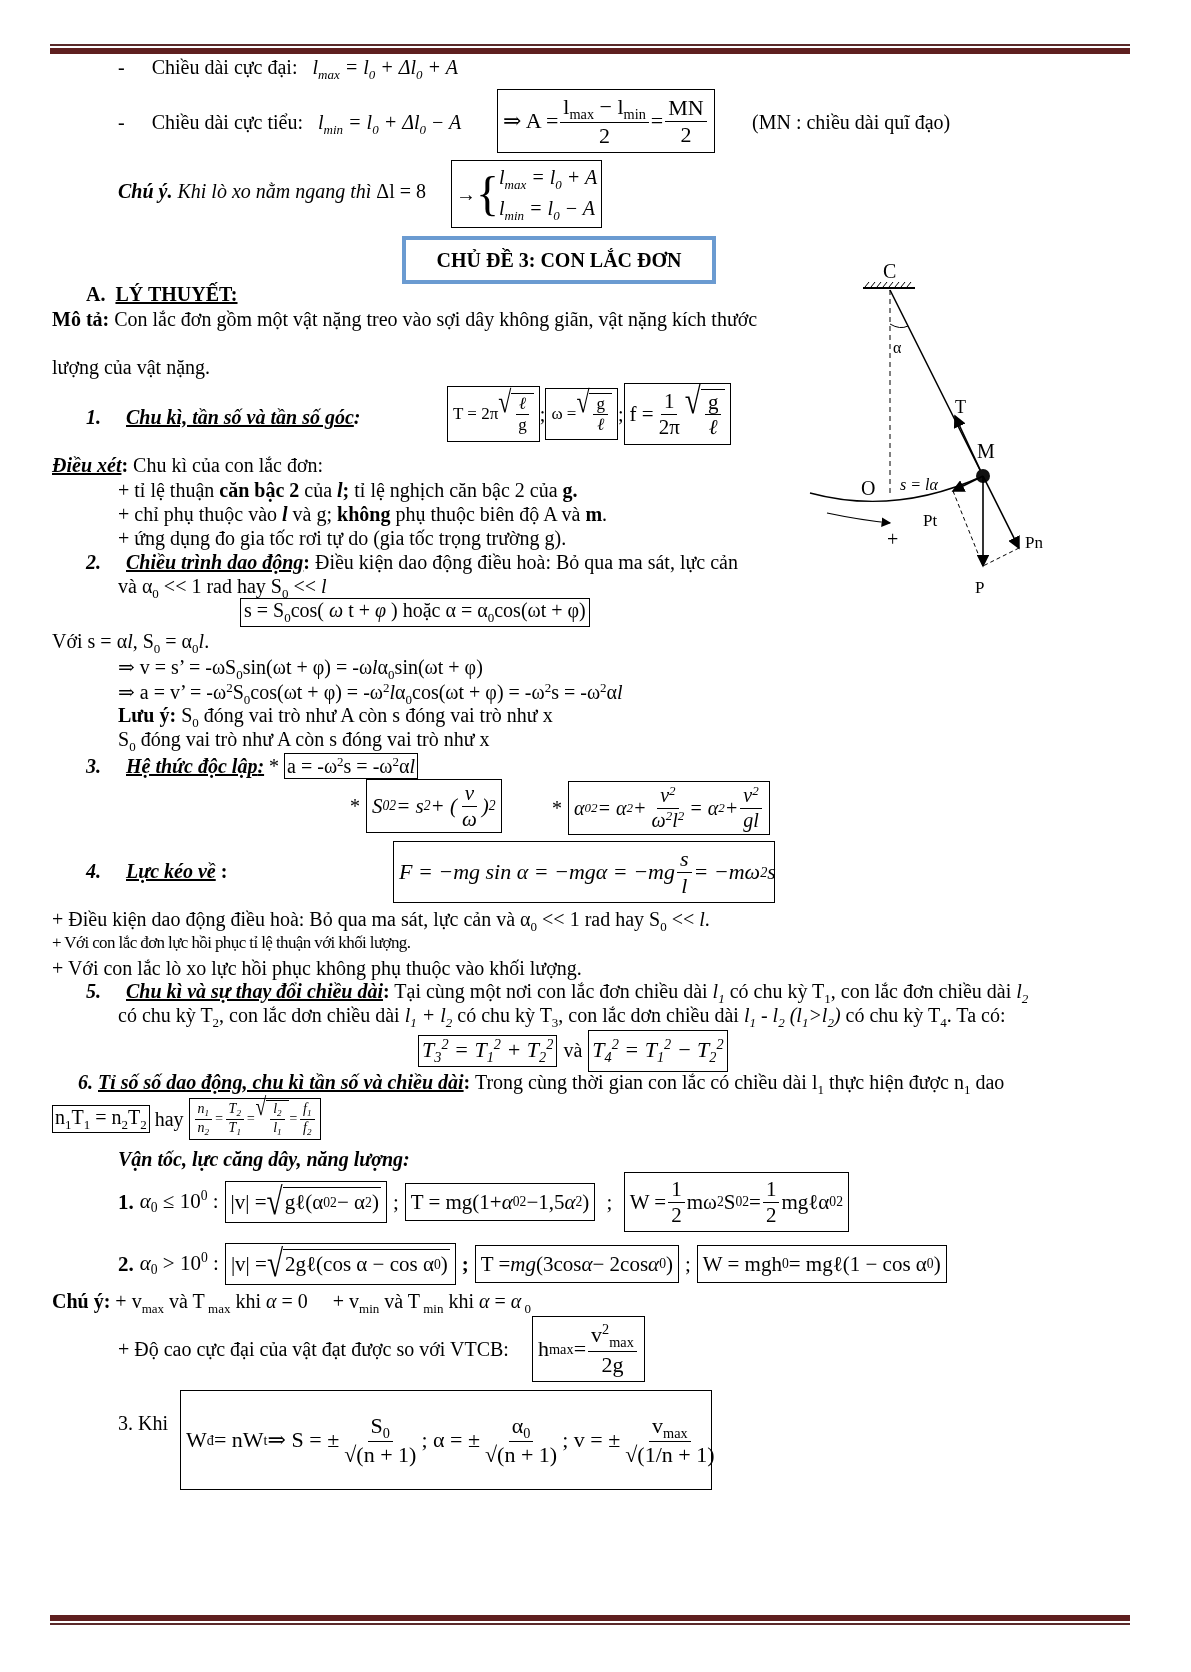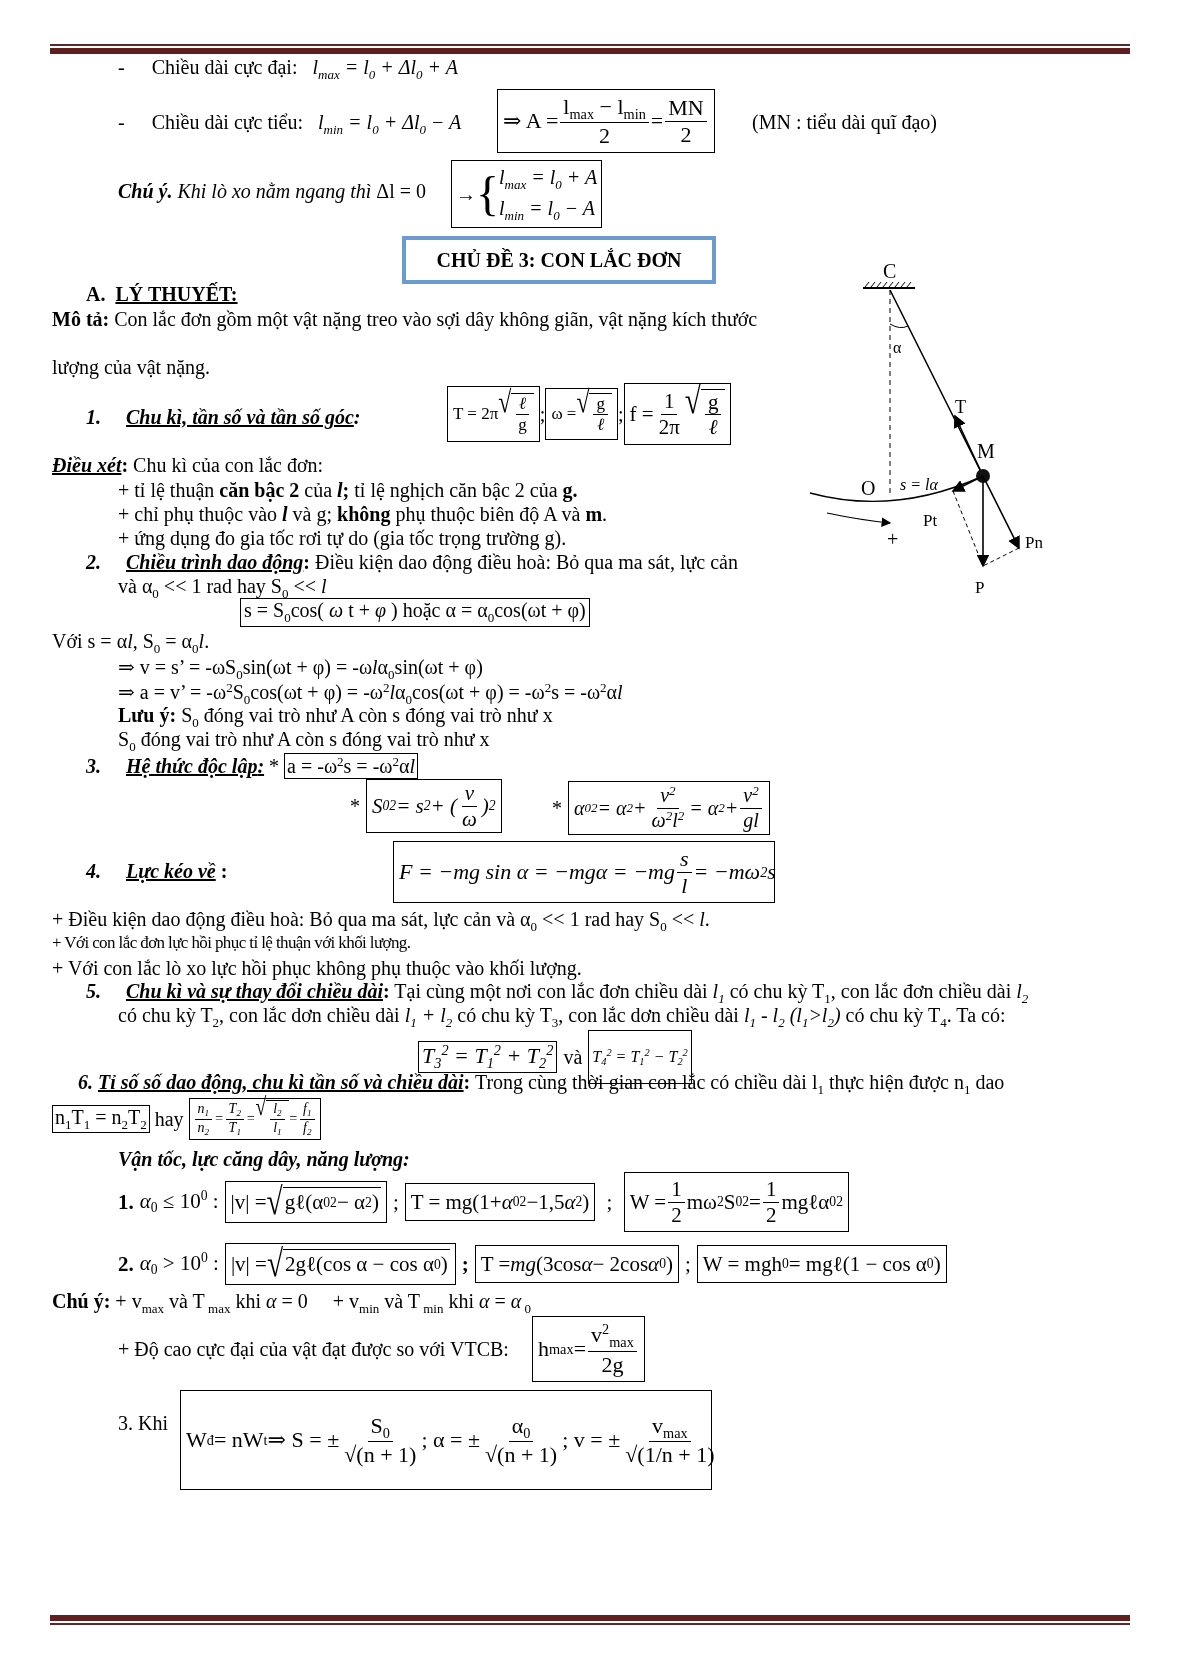--- a/index.html
+++ b/index.html
@@ -55,26 +55,26 @@
   <span class="frac">
       <span class="num">l<sub>max</sub> − l<sub>min</sub></span>
       <span class="den">2</span>
     </span>
   <span>=</span>
   <span class="frac">
       <span class="num">MN</span>
       <span class="den">2</span>
     </span>
 </div>
-<div class="abs" style="left:752px;top:111px;">(MN : tiểu dài quĩ đạo)</div>
+<div class="abs" style="left:752px;top:111px;">(MN : chiều dài quĩ đạo)</div>
 
 <div class="abs" style="left:118px;top:180px;">
   <span class="b i">Chú ý.</span>
   <span class="i">Khi lò xo nằm ngang thì</span>
-  <span>Δl = 0</span>
+  <span>Δl = 8</span>
 </div>
 <div class="abs box" style="left:451px;top:160px;height:66px;display:flex;align-items:center;padding:0 4px;">
   <span>→</span>
     <span class="brace">{</span>
   <span class="stack i">
     <span>l<sub>max</sub> = l<sub>0</sub> + A</span>
     <span>l<sub>min</sub> = l<sub>0</sub> − A</span>
   </span>
 </div>
 
@@ -191,21 +191,21 @@
 
 <div class="abs" style="left:86px;top:980px;">
   <span class="b i">5.</span>&nbsp;&nbsp;&nbsp;&nbsp;
   <span class="b i u">Chu kì và sự thay đổi chiều dài</span><span class="b">:</span>
   Tại cùng một nơi con lắc đơn chiều dài <i>l<sub>1</sub></i> có chu kỳ T<sub>1</sub>, con lắc đơn chiều dài <i>l<sub>2</sub></i>
 </div>
 <div class="abs" style="left:118px;top:1004px;">có chu kỳ T<sub>2</sub>, con lắc dơn chiều dài <i>l<sub>1</sub> + l<sub>2</sub></i> có chu kỳ T<sub>3</sub>, con lắc dơn chiều dài <i>l<sub>1</sub> - l<sub>2</sub> (l<sub>1</sub>&gt;l<sub>2</sub>)</i> có chu kỳ T<sub>4</sub>. Ta có:</div>
 <div class="abs" style="left:418px;top:1030px;display:flex;align-items:center;gap:6px;">
   <span class="box i" style="font-size:22px;padding:0 3px;">T<sub>3</sub><sup>2</sup> = T<sub>1</sub><sup>2</sup> + T<sub>2</sub><sup>2</sup></span>
   <span>và</span>
-  <span class="box i" style="font-size:16px;padding:16px 3px;">T<sub>4</sub><sup>2</sup> = T<sub>1</sub><sup>2</sup> − T<sub>2</sub><sup>2</sup></span>
+  <span class="box i" style="font-size:22px;padding:5px 3px;">T<sub>4</sub><sup>2</sup> = T<sub>1</sub><sup>2</sup> − T<sub>2</sub><sup>2</sup></span>
 </div>
 
 <div class="abs" style="left:78px;top:1071px;">
   <span class="b i">6.</span>
   <span class="b i u">Tỉ số số dao động, chu kì tần số và chiều dài</span><span class="b">:</span>
   Trong cùng thời gian con lắc có chiều dài l<sub>1</sub> thực hiện được n<sub>1</sub> dao
 </div>
 <div class="abs" style="left:52px;top:1098px;display:flex;align-items:center;">
   <span class="box" style="padding:0 2px;">n<sub>1</sub>T<sub>1</sub> = n<sub>2</sub>T<sub>2</sub></span>
   <span>&nbsp;</span>

